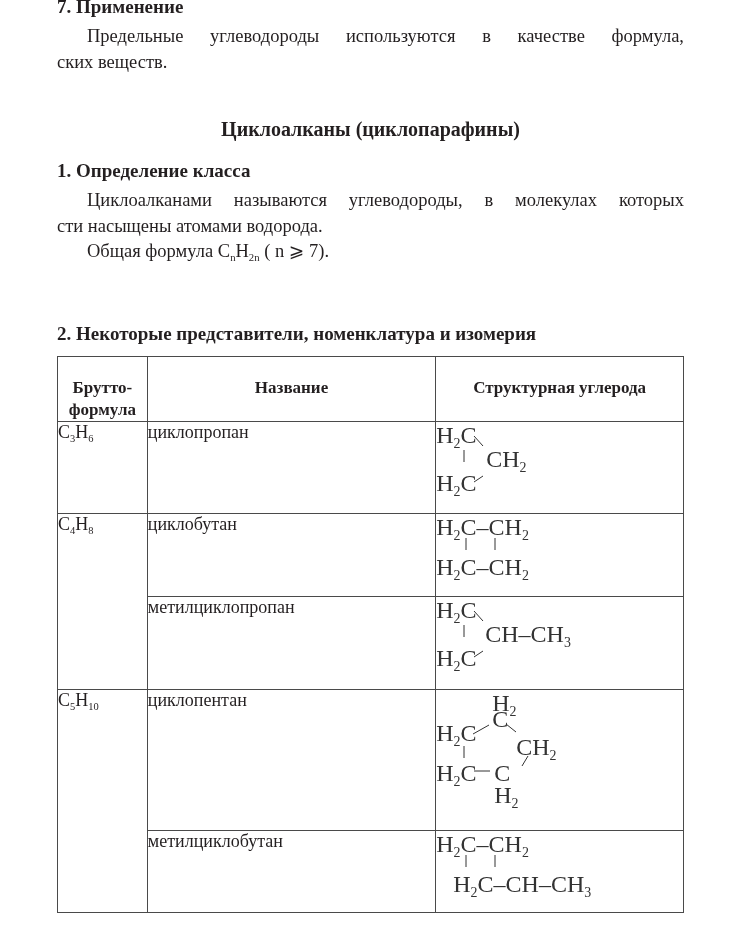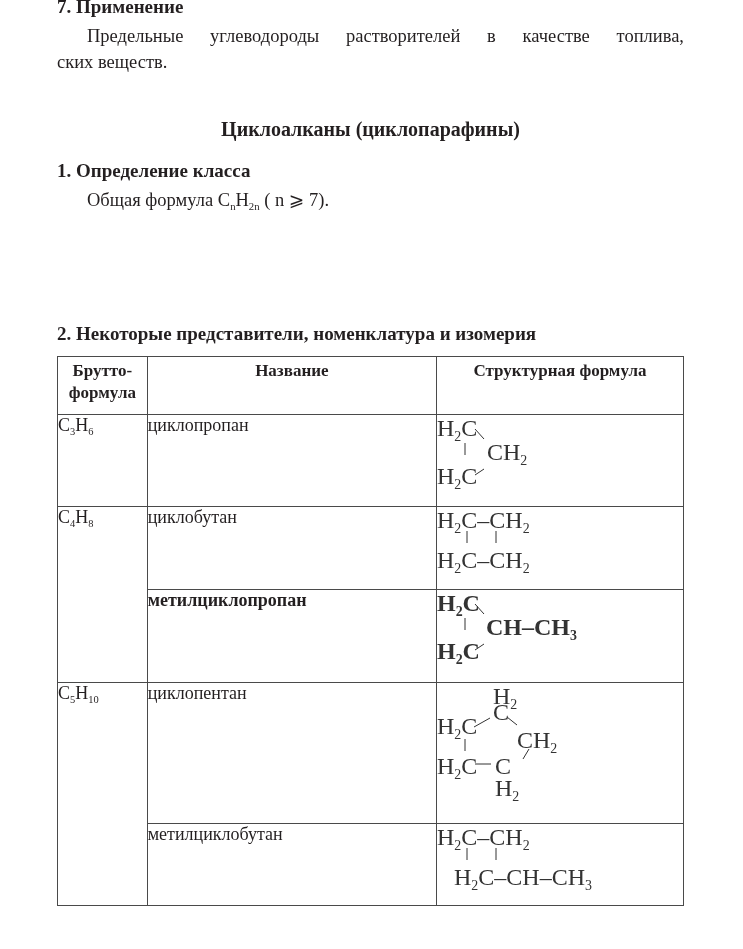--- a/index.html
+++ b/index.html
@@ -9,51 +9,53 @@
   .h-sec { font-weight:bold; font-size:19px; left:57px; white-space:nowrap; }
   .para { left:57px; width:627px; font-size:18.5px; line-height:25.5px; text-align:justify; }
   .para .ind { display:inline-block; width:30px; }
   .line { display:block; text-align:justify; text-align-last:justify; height:25.5px; white-space:nowrap; }
   .line.last { text-align-last:left; }
   .center-title { left:57px; width:627px; text-align:center; font-weight:bold; font-size:20px; }
   sub { font-size:0.58em; vertical-align:-0.35em; line-height:0; }
   table.t { position:absolute; left:57px; top:356px; width:627px; border-collapse:collapse;
             font-size:18px; }
   table.t td, table.t th { border:1.2px solid #4a4a4a; vertical-align:top; padding:0; }
-  table.t th { font-weight:bold; font-family:"Liberation Serif",serif; font-size:17px; line-height:22px; padding-top:3px; }
+  table.t th { font-weight:bold; font-family:"Liberation Serif",serif; font-size:17px; line-height:22px; padding-top:20px; }
   .c1 { width:92px; } .c2 { width:308px; } .c3 { width:268px; }
   .cellpad { padding:7px 0 0 9px; }
   .chem { position:relative; font-size:24px; color:#333; }
   .chem span.t { position:absolute; white-space:nowrap; }
   .chem svg { position:absolute; left:0; top:0; overflow:visible; }
 </style>
 </head>
 <body>
 
 <div class="abs h-sec" style="top:-4px;">7. Применение</div>
 <div class="abs para" style="top:24px;">
-  <span class="line"><span class="ind"></span><span>Предельные углеводороды растворителей в качестве топлива,</span></span>
+  <span class="line"><span class="ind"></span><span>Предельные углеводороды используются в качестве формула,</span></span>
   <span class="line last">ских веществ.</span>
 </div>
 
 <div class="abs center-title" style="top:118px;">Циклоалканы (циклопарафины)</div>
 
 <div class="abs h-sec" style="top:160px;">1. Определение класса</div>
 <div class="abs para" style="top:188px;">
+  <span class="line"><span class="ind"></span><span>Циклоалканами называются углеводороды, в молекулах которых</span></span>
+  <span class="line last">сти насыщены атомами водорода.</span>
   <span class="line last"><span class="ind"></span><span>Общая формула C</span><sub>n</sub><span>H</span><sub>2n</sub><span> ( n ⩾ 7).</span></span>
 </div>
 
 <div class="abs h-sec" style="top:323px;">2. Некоторые представители, номенклатура и изомерия</div>
 
 <table class="t">
   <tbody>
       <tr style="height:58px;">
     <th class="c1"><span>Брутто-</span><br><span>формула</span></th>
     <th class="c2">Название</th>
-    <th class="c3">Структурная формула</th>
+    <th class="c3">Структурная углерода</th>
   </tr>
 
   <tr style="height:92px;">
     <td class="cellpad"><span>C</span><sub>3</sub><span>H</span><sub>6</sub></td>
     <td class="cellpad">циклопропан</td>
     <td class="cellpad">
       <div class="chem" style="height:80px;">
         <span class="t" style="left:0;top:0;"><span>H</span><sub>2</sub><span>C</span></span>
         <span class="t" style="left:50px;top:24px;"><span>CH</span><sub>2</sub></span>
         <span class="t" style="left:0;top:48px;"><span>H</span><sub>2</sub><span>C</span></span>
@@ -73,21 +75,21 @@
       <div class="chem" style="height:70px;">
         <span class="t" style="left:0;top:0;"><span>H</span><sub>2</sub><span>C</span><span>–</span><span>CH</span><sub>2</sub></span>
         <span class="t" style="left:0;top:40px;"><span>H</span><sub>2</sub><span>C</span><span>–</span><span>CH</span><sub>2</sub></span>
         <svg width="100" height="70">
           <line x1="30" y1="24" x2="30" y2="36" stroke="#333" stroke-width="1"></line>
           <line x1="59" y1="24" x2="59" y2="36" stroke="#333" stroke-width="1"></line>
         </svg>
       </div>
     </td>
   </tr>
-  <tr style="height:93px;font-weight:bold;">
+  <tr style="height:93px;">
     <td class="cellpad">метилциклопропан</td>
     <td class="cellpad">
       <div class="chem" style="height:80px;">
         <span class="t" style="left:0;top:0;"><span>H</span><sub>2</sub><span>C</span></span>
         <span class="t" style="left:49px;top:24px;"><span>CH</span><span>–</span><span>CH</span><sub>3</sub></span>
         <span class="t" style="left:0;top:48px;"><span>H</span><sub>2</sub><span>C</span></span>
         <svg width="80" height="80">
           <line x1="38" y1="14" x2="47" y2="24" stroke="#333" stroke-width="1"></line>
           <line x1="28" y1="28" x2="28" y2="40" stroke="#333" stroke-width="1"></line>
           <line x1="38" y1="60" x2="47" y2="54" stroke="#333" stroke-width="1"></line>

